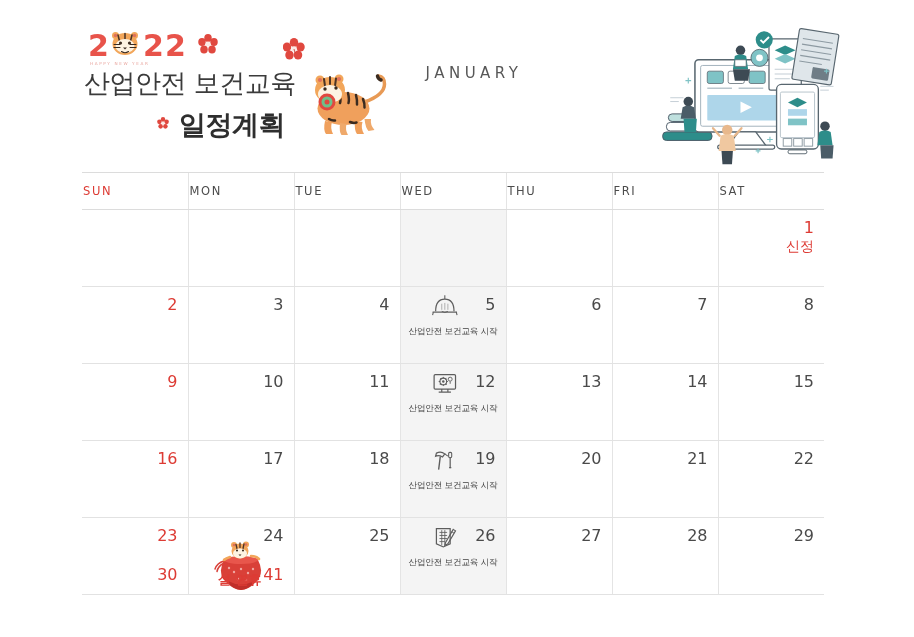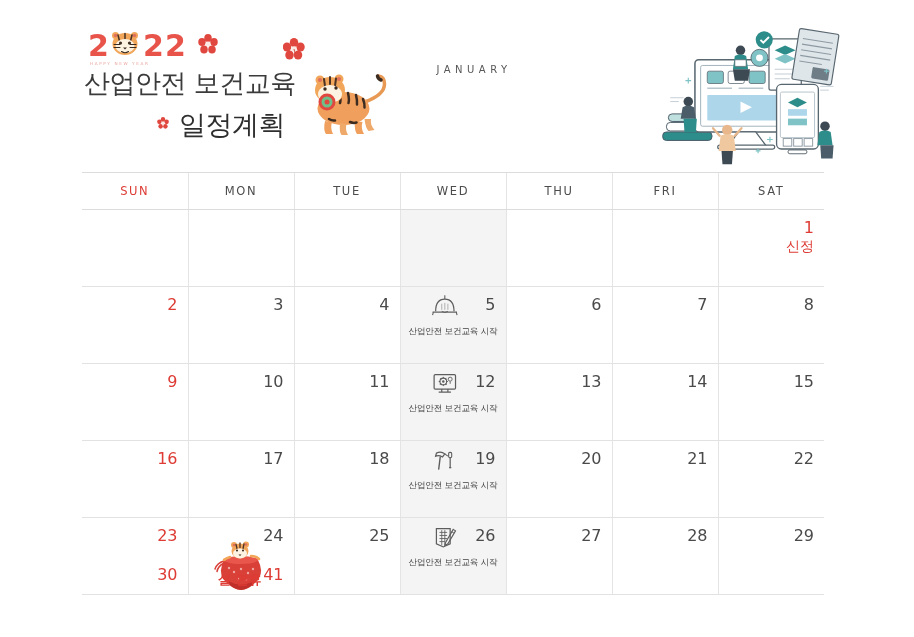--- a/index.html
+++ b/index.html
@@ -80,21 +80,21 @@
     color: #3b3b3b;
     font-family: "DejaVu Sans", sans-serif;
     letter-spacing: -0.5px;
     white-space: nowrap;
   }
   #title-line2 {
     position: absolute;
     left: 179px;
     top: 107px;
     font-size: 27px;
-    font-weight: normal;
+    font-weight: bold;
     color: #2e2e2e;
     font-family: "DejaVu Sans", sans-serif;
     letter-spacing: -0.5px;
     white-space: nowrap;
   }
   #plum-mid {
     position: absolute;
     left: 157px;
     top: 117px;
     width: 12px;
@@ -126,21 +126,21 @@
   #month-number {
     font-family: "DejaVu Sans", sans-serif;
     font-size: 58px;
     font-weight: bold;
     color: #575757;
     line-height: 62px;
     letter-spacing: -1px;
   }
   #month-name {
     font-family: "DejaVu Sans", sans-serif;
-    font-size: 10px;
+    font-size: 15px;
     color: #575757;
     letter-spacing: 4.5px;
     margin-top: 6px;
     margin-left: 5px;
   }
 
   
   #elearning-illus {
     position: absolute;
     left: 655px;
@@ -165,21 +165,21 @@
     height: 34px;
     font-size: 11.5px;
     font-weight: normal;
     letter-spacing: 1.6px;
     color: #4c4c4c;
     font-family: "DejaVu Sans", sans-serif;
     border-top: 1px solid #dcdcdc;
     border-bottom: 1px solid #dcdcdc;
     border-left: 1px solid #e4e4e4;
     vertical-align: middle;
-    text-align: center;
+    text-align: left;
   }
   table.cal th:first-child { border-left: none; }
   table.cal th.sun { color: #dd3b34; }
 
   table.cal td {
     height: 76px;
     border-bottom: 1px solid #e2e2e2;
     border-left: 1px solid #e4e4e4;
     vertical-align: top;
     position: relative;

